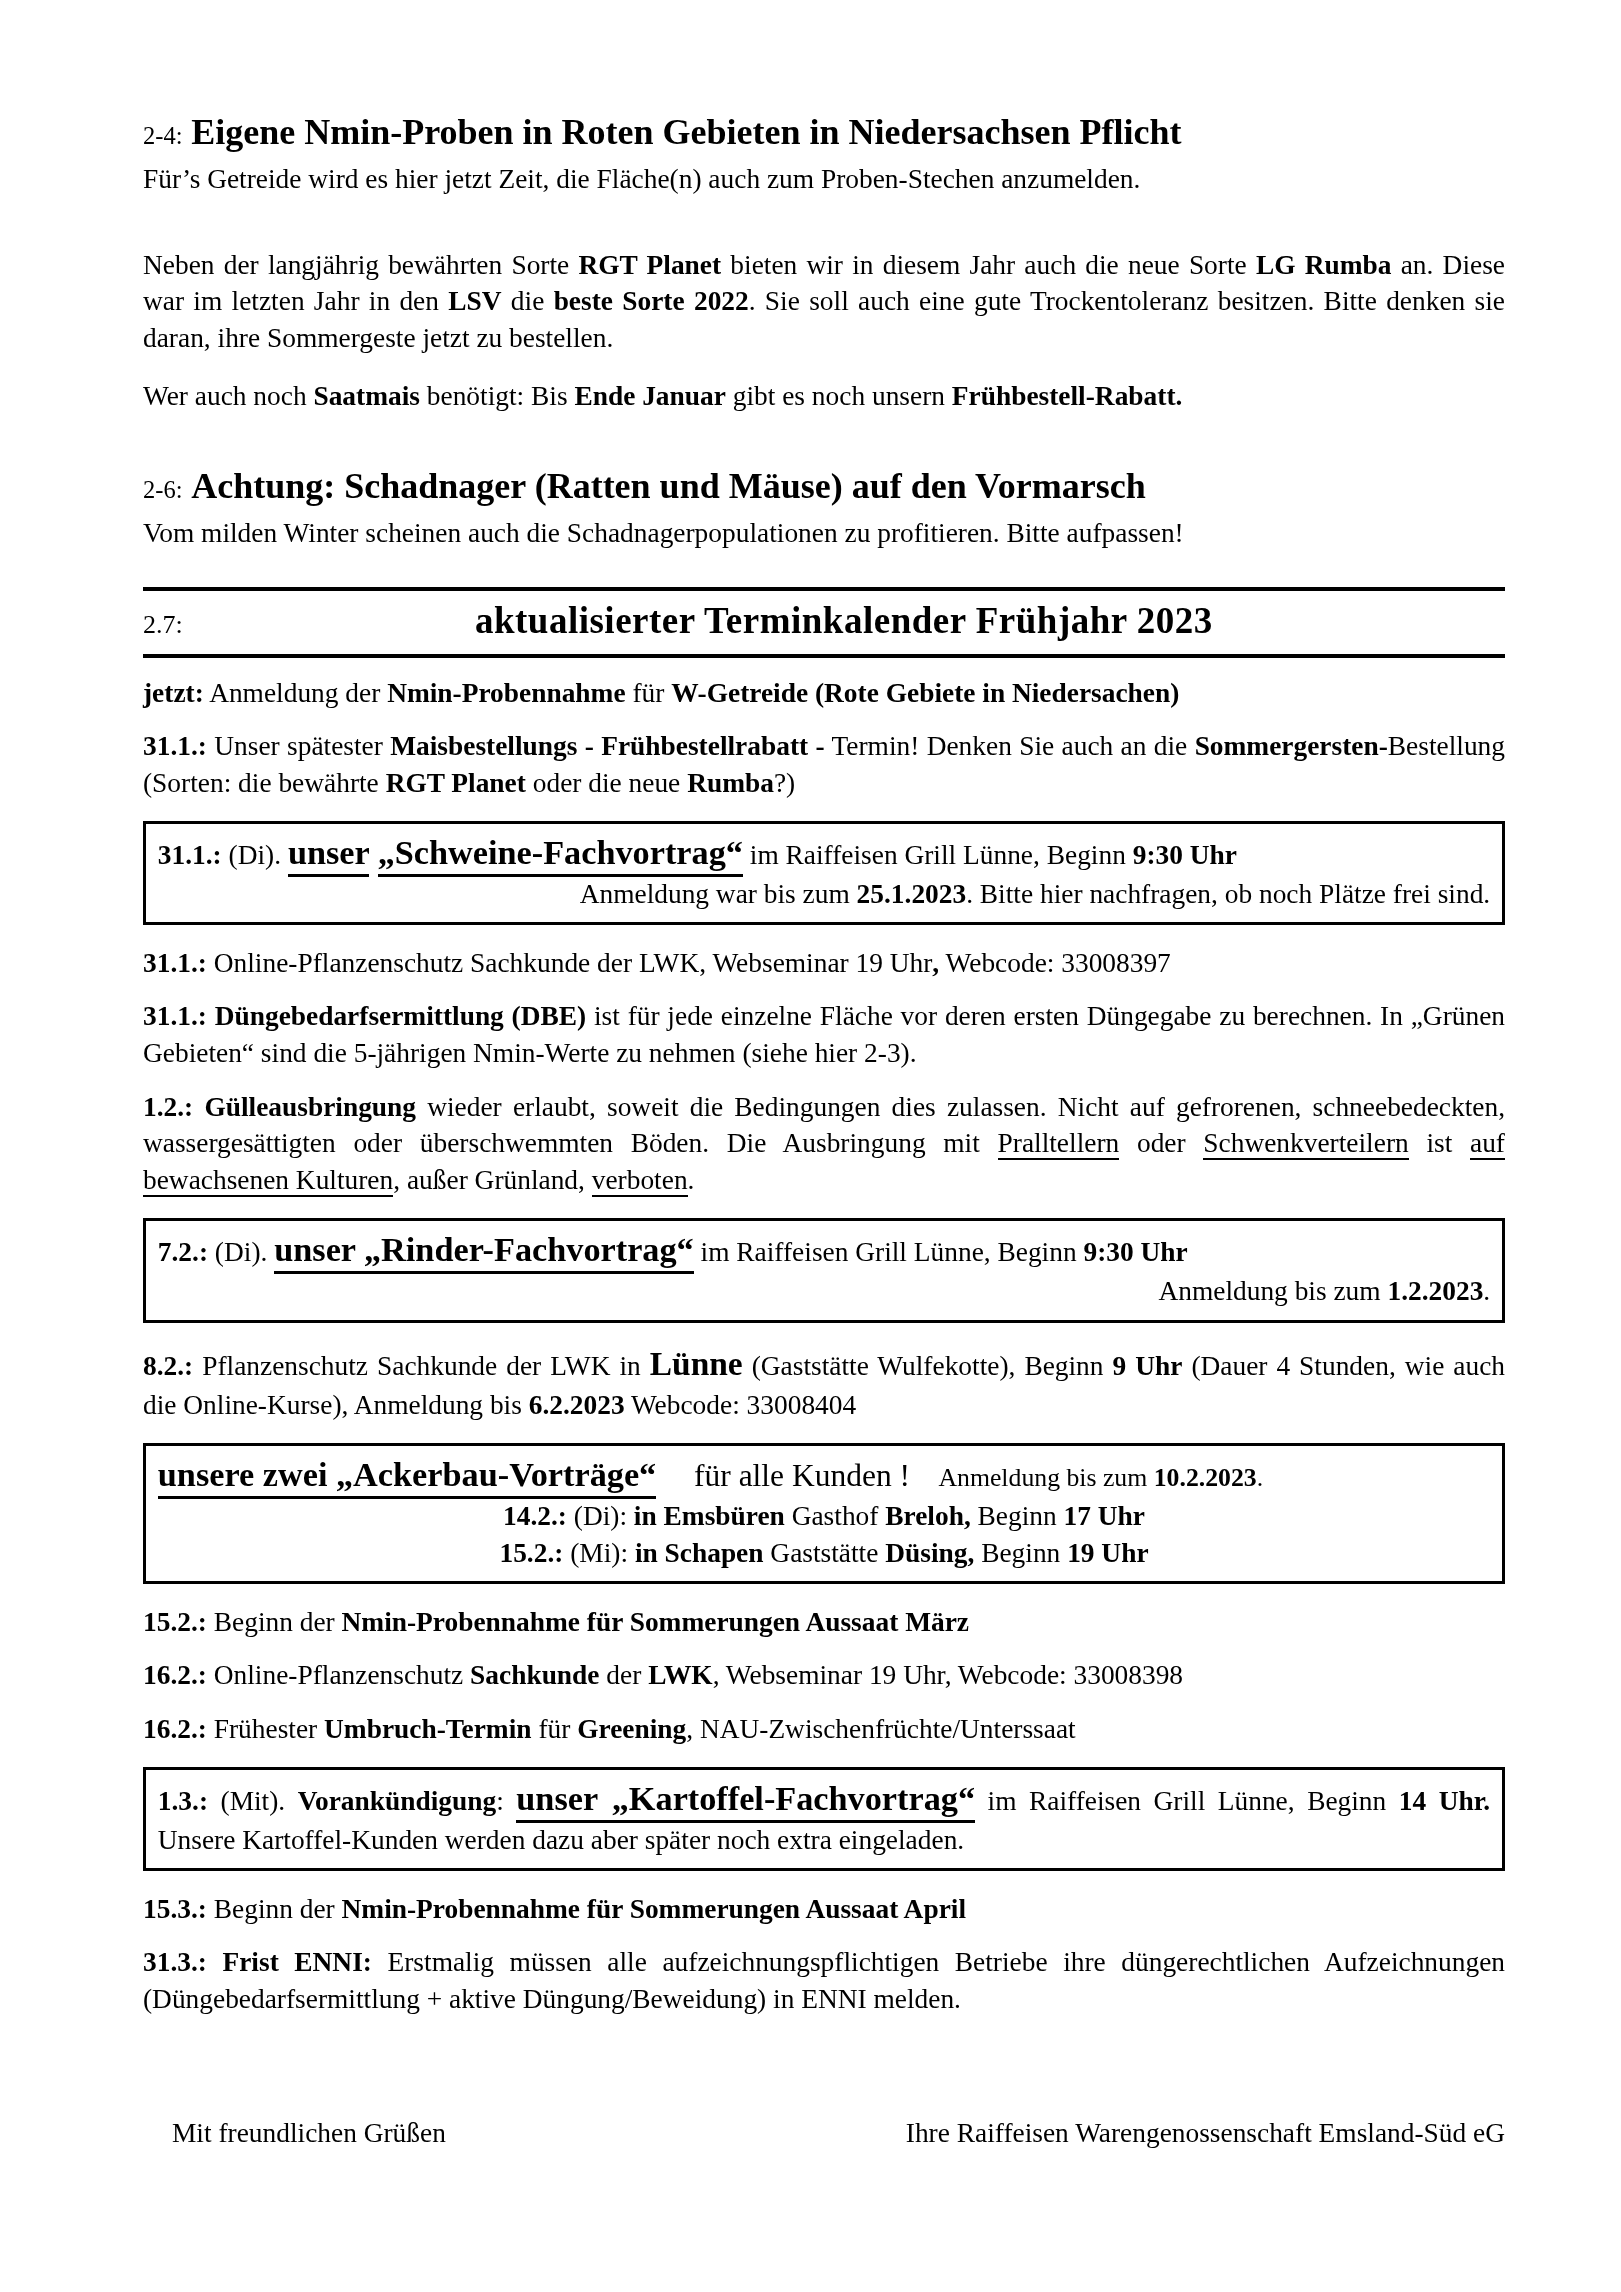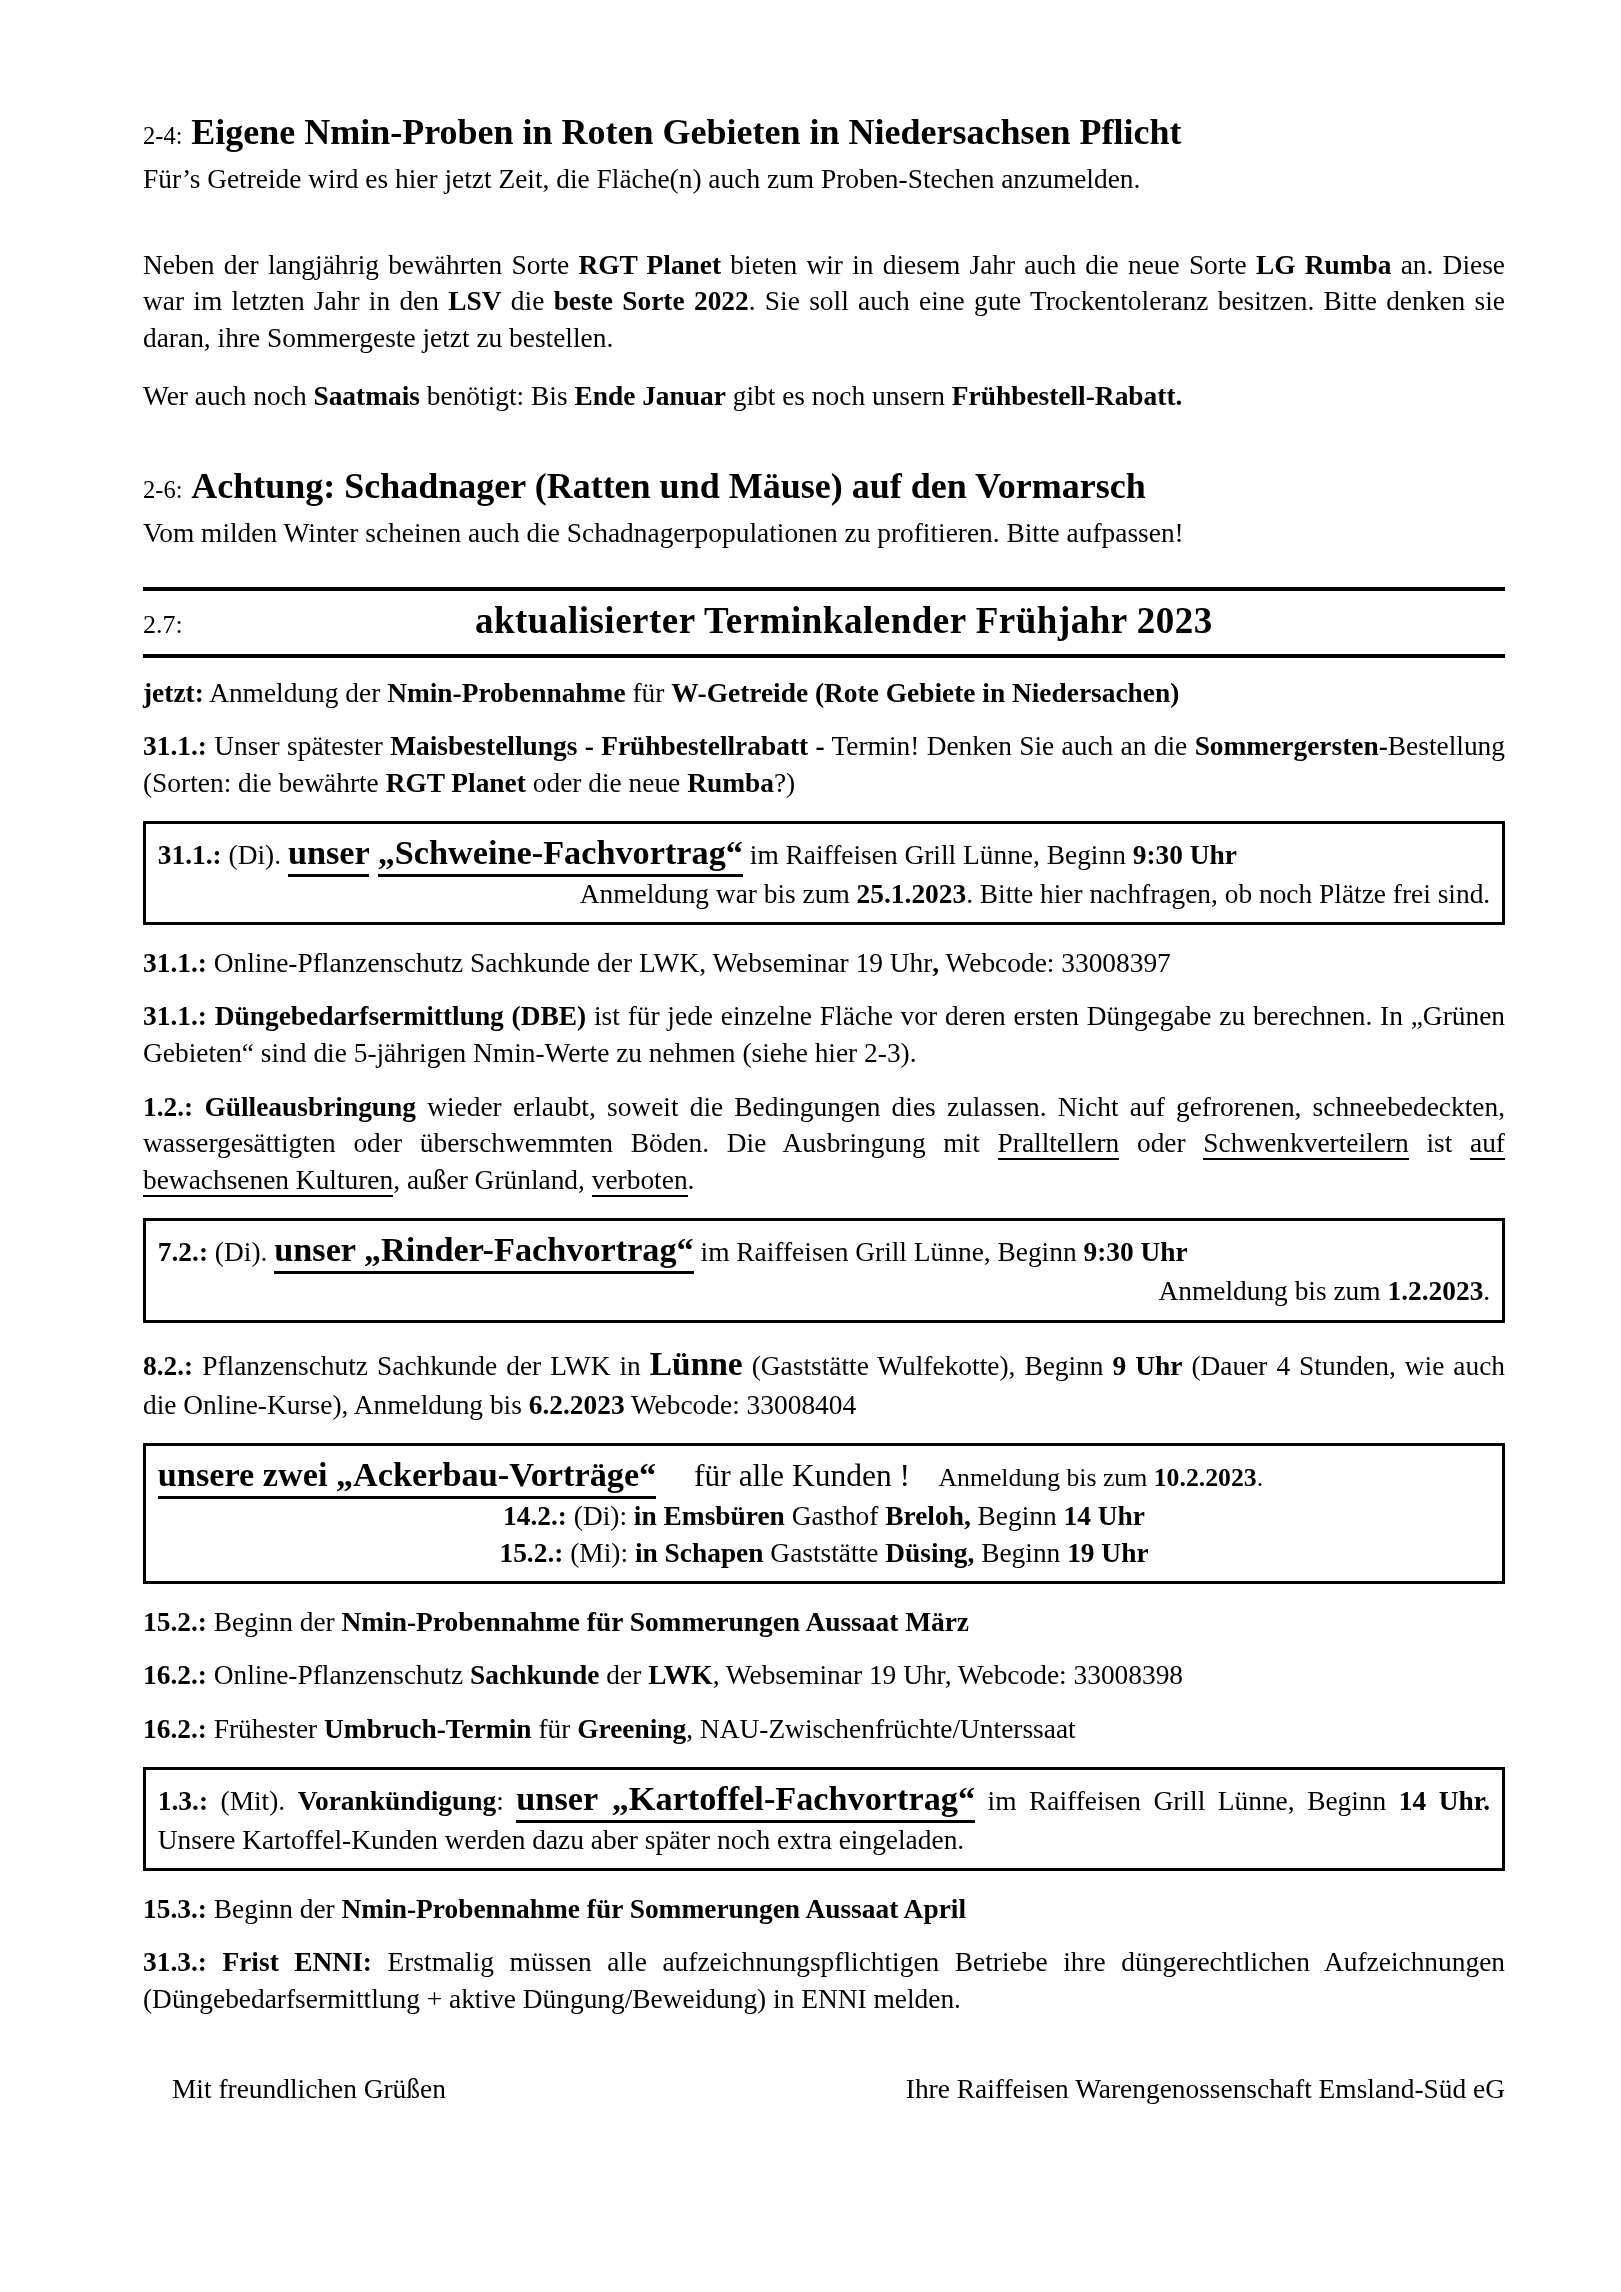--- a/index.html
+++ b/index.html
@@ -42,21 +42,21 @@
 
   
   .entries { margin-top: 11.8px; }
   .entry { margin: 16.7px 0; }
   .tbox { border: 3.9px solid #000; margin: 19.6px 0; padding: 5.9px 11.8px 9.8px 11.8px; }
   .tbox .entry { margin: 0; }
   .right  { text-align: right; }
   .center { text-align: center; }
 
   
-  .footer { display: flex; margin-top: 53px; }
+  .footer { display: flex; margin-top: 97px; }
   .footer-left { margin-left: 29px; }
   .footer-right { margin-left: auto; }
 </style>
 </head>
 <body>
 
 <div class="page">
 
   <div class="sec">
     <div class="sec-head"><span class="pfx">2-4:</span><span>Eigene Nmin-Proben in Roten Gebieten in Niedersachsen Pflicht</span></div>
@@ -100,21 +100,21 @@
 
       <div class="tbox">
         <p class="entry"><span class="b">7.2.:</span><span> (Di). </span><span class="ev">unser „Rinder-Fachvortrag“</span><span> im Raiffeisen Grill Lünne, Beginn </span><span class="b">9:30 Uhr</span></p>
         <p class="entry right"><span>Anmeldung bis zum </span><span class="b">1.2.2023</span><span>.</span></p>
       </div>
 
       <p class="entry just"><span class="b">8.2.:</span><span> Pflanzenschutz Sachkunde der LWK in </span><span class="big">Lünne</span><span> (Gaststätte Wulfekotte), Beginn </span><span class="b">9 Uhr</span><span> (Dauer 4 Stunden, wie auch die Online-Kurse), Anmeldung bis </span><span class="b">6.2.2023</span><span> Webcode: 33008404</span></p>
 
       <div class="tbox">
         <p class="entry"><span class="ev">unsere zwei „Ackerbau-Vorträge“</span><span class="kund">für alle Kunden !</span><span class="sm">Anmeldung bis zum </span><span class="b sm">10.2.2023</span><span class="sm">.</span></p>
-        <p class="entry center"><span class="b">14.2.:</span><span> (Di):  </span><span class="b">in Emsbüren</span><span> Gasthof </span><span class="b">Breloh,</span><span> Beginn </span><span class="b">14 Uhr</span></p>
+        <p class="entry center"><span class="b">14.2.:</span><span> (Di):  </span><span class="b">in Emsbüren</span><span> Gasthof </span><span class="b">Breloh,</span><span> Beginn </span><span class="b">17 Uhr</span></p>
         <p class="entry center"><span class="b">15.2.:</span><span> (Mi): </span><span class="b">in Schapen</span><span> Gaststätte </span><span class="b">Düsing,</span><span> Beginn </span><span class="b">19 Uhr</span></p>
       </div>
 
       <p class="entry"><span class="b">15.2.:</span><span> Beginn der </span><span class="b">Nmin-Probennahme für Sommerungen Aussaat März</span></p>
 
       <p class="entry"><span class="b">16.2.:</span><span> Online-Pflanzenschutz </span><span class="b">Sachkunde</span><span> der </span><span class="b">LWK</span><span>, Webseminar 19 Uhr, Webcode: 33008398</span></p>
 
       <p class="entry"><span class="b">16.2.:</span><span> Frühester </span><span class="b">Umbruch-Termin</span><span> für </span><span class="b">Greening</span><span>, NAU-Zwischenfrüchte/Unterssaat</span></p>
 
       <div class="tbox">

